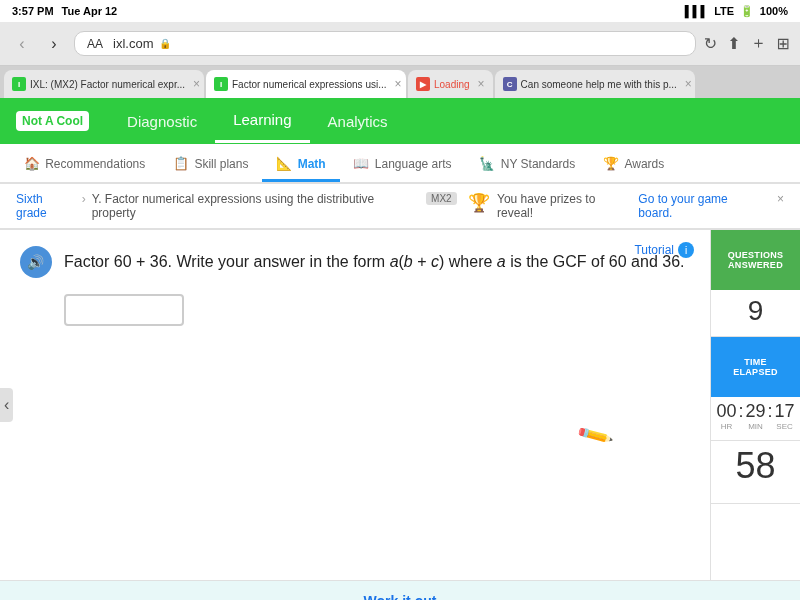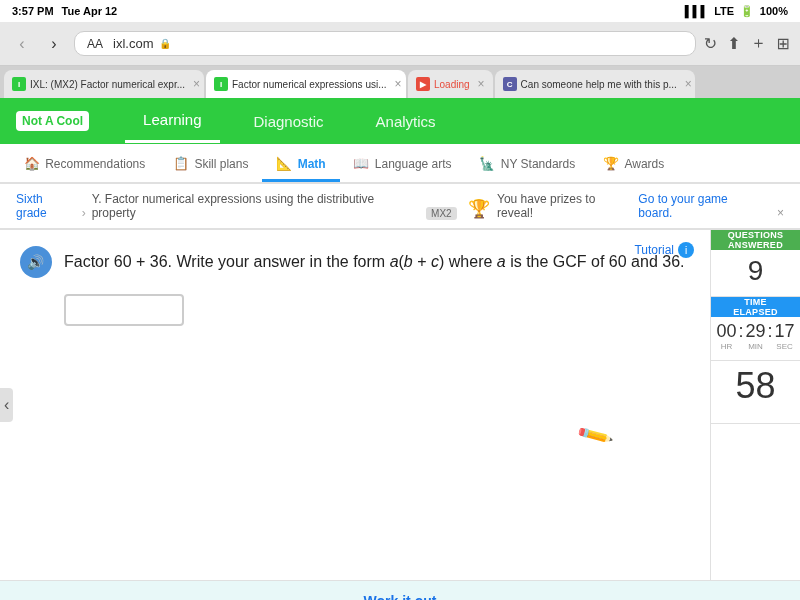--- a/index.html
+++ b/index.html
@@ -81,21 +81,21 @@
     .tab-close { margin-left: 4px; color: #999; font-size: 12px; flex-shrink: 0; }
     .tab-loading { color: #e74c3c; font-size: 10px; }
 
     
     .app-nav {
       background: #2ecc40;
       display: flex;
       align-items: center;
       height: 46px;
       padding: 0 16px;
-      gap: 16px;
+      gap: 0;
     }
     .app-logo {
       background: #fff;
       color: #2ecc40;
       font-weight: bold;
       font-size: 12px;
       padding: 3px 6px;
       border-radius: 4px;
       margin-right: 20px;
     }
@@ -138,21 +138,21 @@
     }
     .subject-tab-icon { font-size: 13px; }
 
     
     .breadcrumb-bar {
       background: #fff;
       padding: 8px 16px;
       font-size: 12px;
       color: #555;
       display: flex;
-      align-items: flex-end;
+      align-items: flex-start;
       gap: 6px;
       border-bottom: 1px solid #e0e0e0;
     }
     .breadcrumb-link { color: #1a73e8; cursor: pointer; }
     .breadcrumb-sep { color: #aaa; }
     .breadcrumb-badge {
       background: #ddd;
       border-radius: 3px;
       padding: 1px 5px;
       font-size: 10px;
@@ -243,21 +243,21 @@
       padding: 8px 4px;
       border-bottom: 1px solid #e0e0e0;
     }
     .stat-label {
       font-size: 9px;
       font-weight: 600;
       color: #fff;
       text-transform: uppercase;
       letter-spacing: 0.3px;
       background: #2196f3;
-      padding: 0 6px;
+      padding: 20px 6px;
       margin: -8px -4px 4px -4px;
     }
     .stat-label.green { background: #4caf50; }
     .stat-value {
       font-size: 28px;
       font-weight: 300;
       color: #333;
       line-height: 1.2;
     }
     .time-row {
@@ -380,22 +380,22 @@
   </div>
   <div class="tab">
     <span class="tab-favicon" style="background:#5b5ea6;">C</span>
     <span>Can someone help me with this p...</span>
     <span class="tab-close">×</span>
   </div>
 </div>
 
 <div class="app-nav">
   <div class="app-logo">Not A Cool</div>
+  <div class="app-nav-item">Diagnostic</div>
   <div class="app-nav-item active">Learning</div>
-  <div class="app-nav-item">Diagnostic</div>
   <div class="app-nav-item">Analytics</div>
 </div>
 
 <div class="subject-tabs">
   <div class="subject-tab">
     <span class="subject-tab-icon">🏠</span>
     <span>Recommendations</span>
   </div>
   <div class="subject-tab">
     <span class="subject-tab-icon">📋</span>

